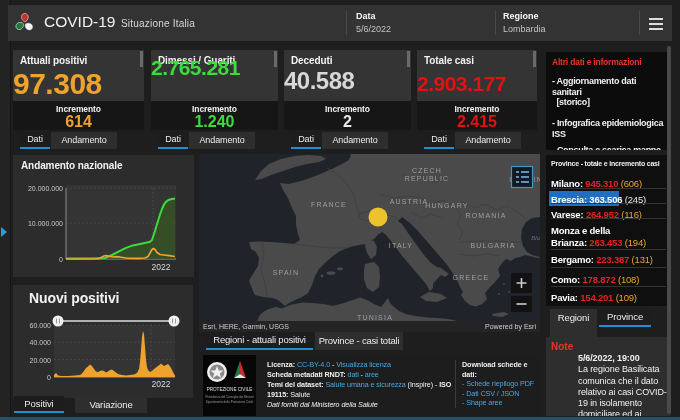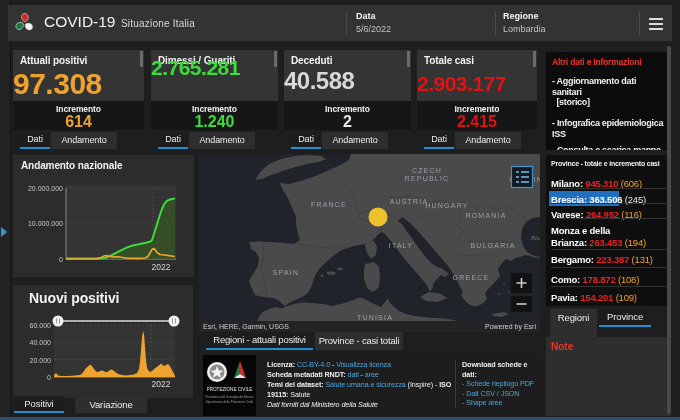--- a/index.html
+++ b/index.html
@@ -287,18 +287,22 @@
     <div class="abs" style="left:5px;top:131px;width:115px;height:1px;background:#333;"></div>
     <div class="abs" style="left:5px;top:137px;font-size:9.5px;letter-spacing:-0.2px;"><span class="b" style="color:#fff;">Pavia:</span> <span class="b" style="color:#e62222;">154.201</span> <span style="color:#efa32f;">(109)</span></div>
   </div>
   <div class="tabrow" style="left:550px;top:309px;width:120px;height:18px;font-size:9.5px;">
     <div class="tab" style="left:0;width:47px;height:36px;line-height:18px;">Regioni</div>
     <div class="tab active" style="left:49px;width:52px;height:16px;line-height:16px;">Province</div>
   </div>
 
   <div class="abs" style="left:546px;top:337px;width:125px;height:79px;background:#2e2e2e;overflow:hidden;">
     <div class="abs b" style="left:5px;top:4px;font-size:10px;color:#e8352b;">Note</div>
+    <div class="abs" style="left:32px;top:16px;width:95px;font-size:9px;letter-spacing:-0.1px;line-height:11.3px;color:#f0f0f0;white-space:nowrap;">
+      <span class="b">5/6/2022, 19:00</span><br>
+      La regione Basilicata<br>comunica che il dato<br>relativo ai casi COVID-<br>19 in isolamento<br>domiciliare ed ai
+    </div>
   </div>
 
   <div class="abs" style="left:667px;top:46px;width:4px;height:368px;background:#4a4a4a;border-radius:2px;"></div>
 
   <div class="abs" style="left:0;top:417px;width:680px;height:3px;background:#2d4f6e;"></div>
 </div>
 
 </body></html>

